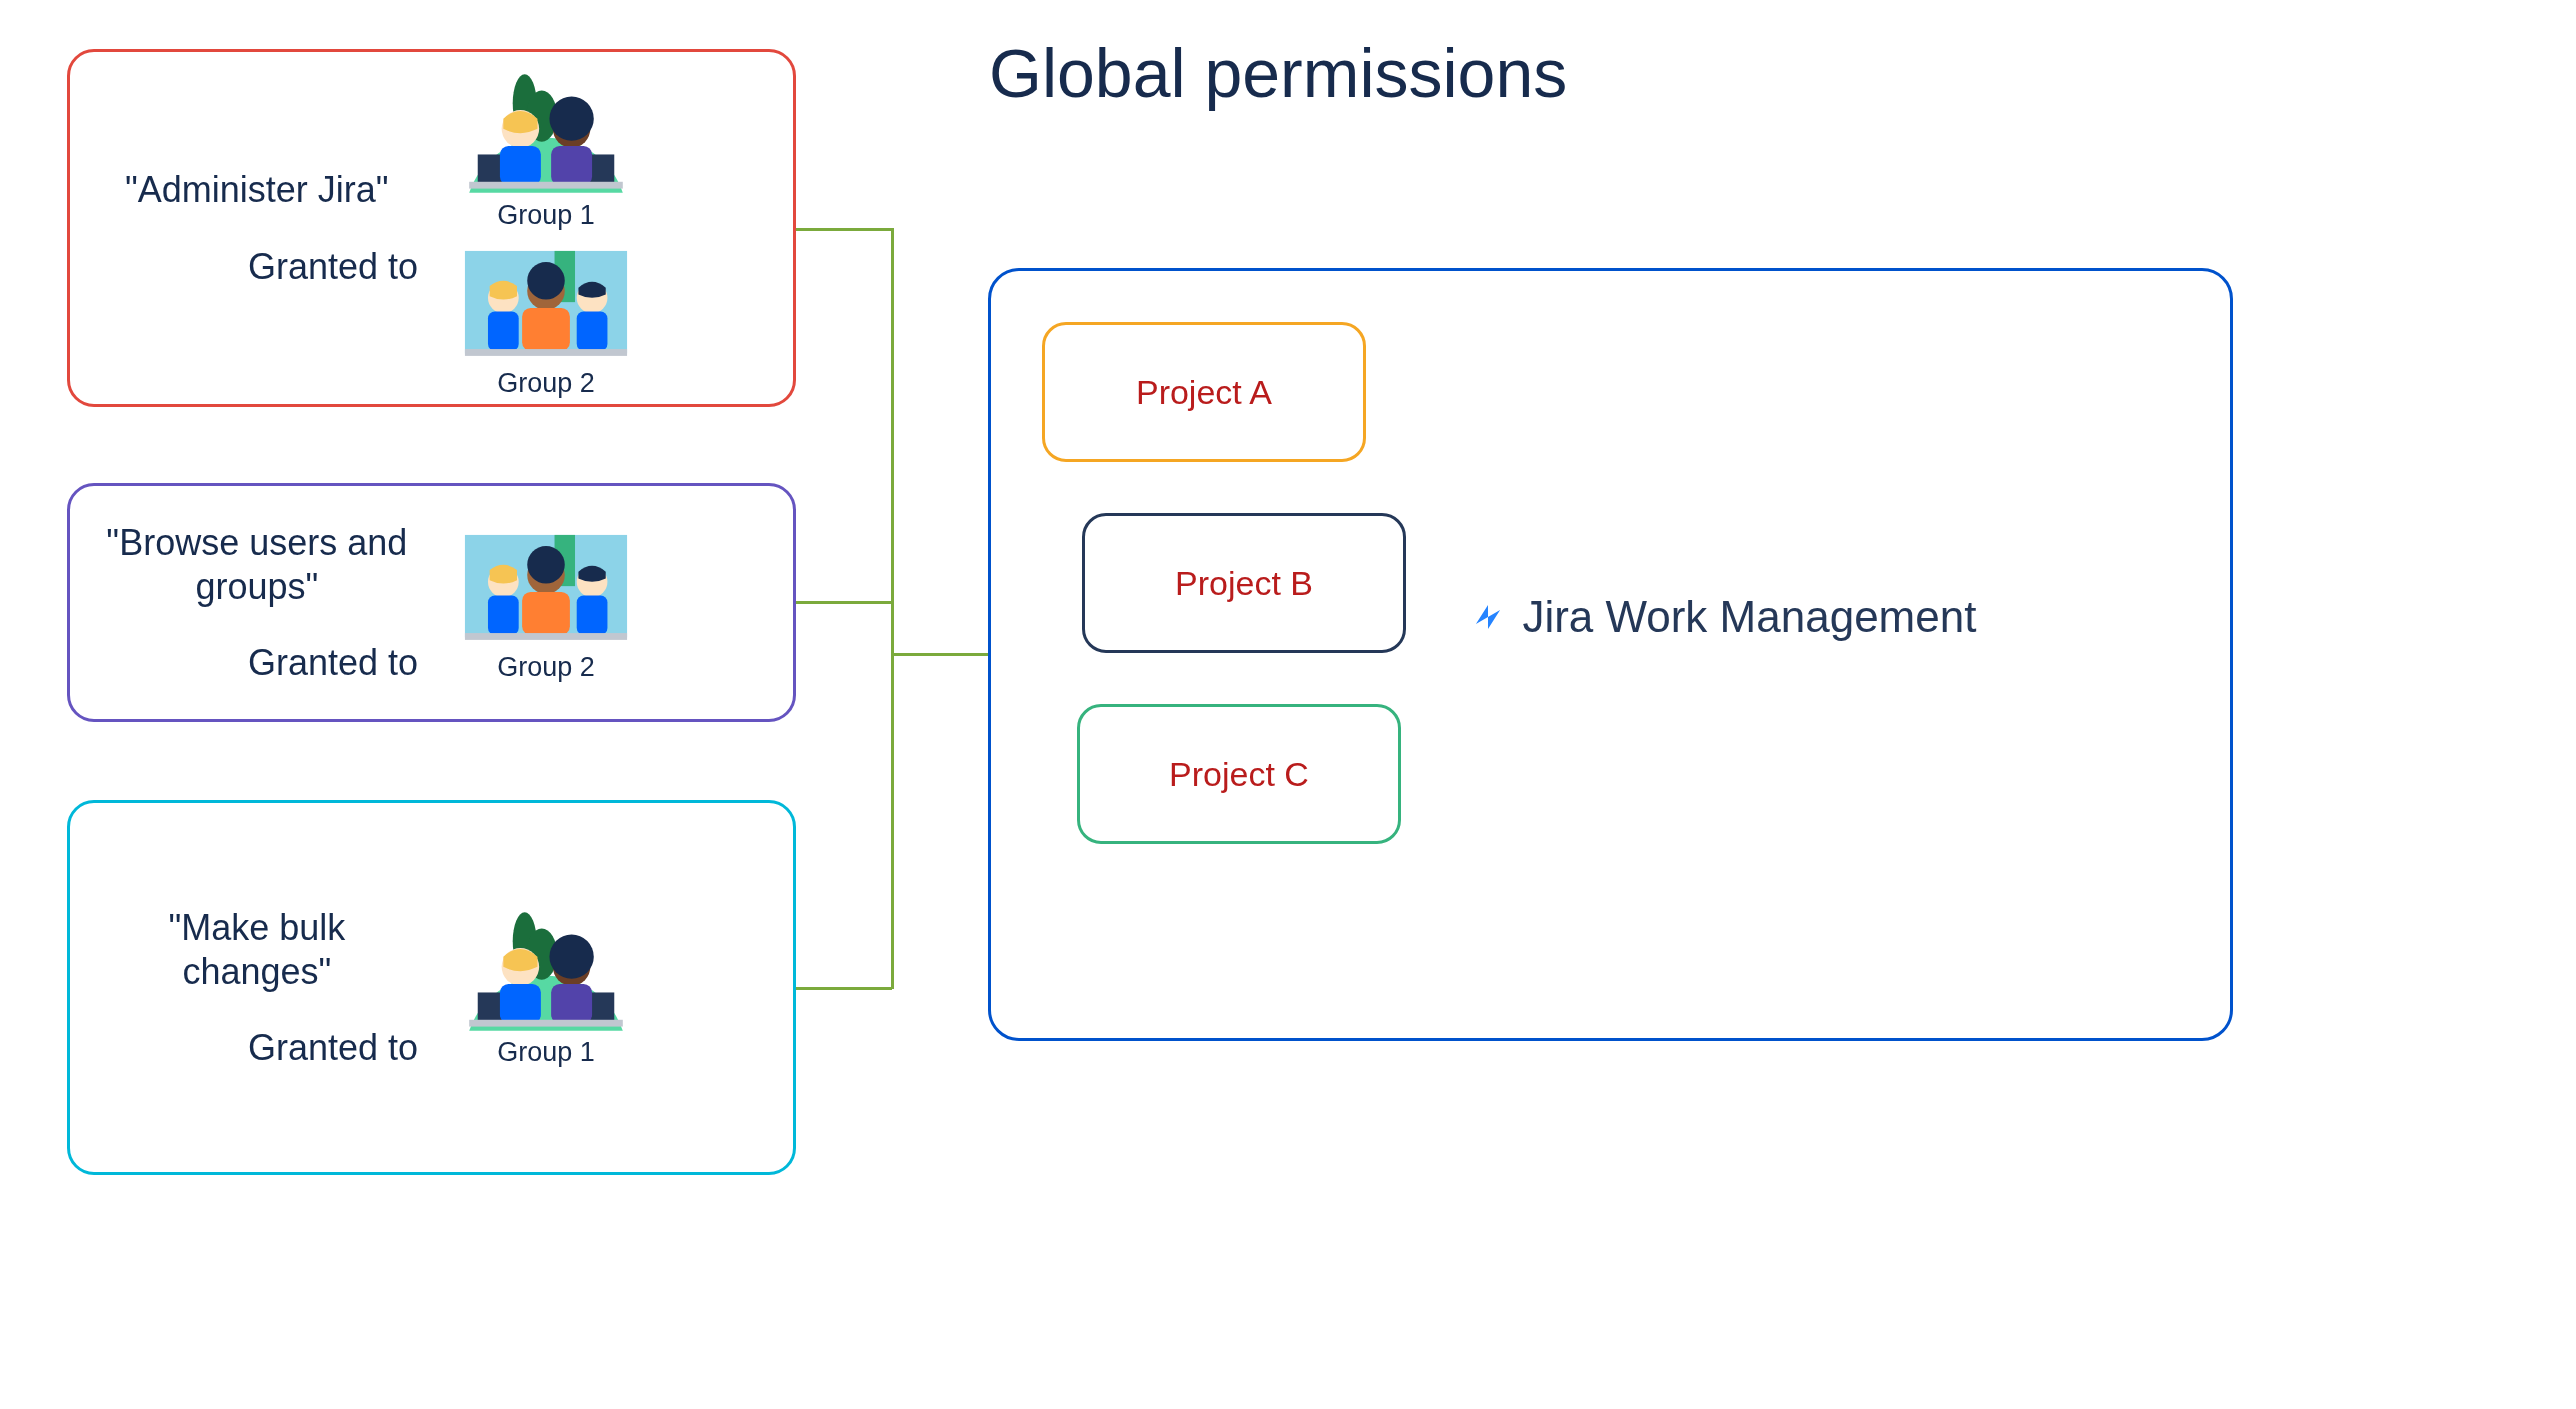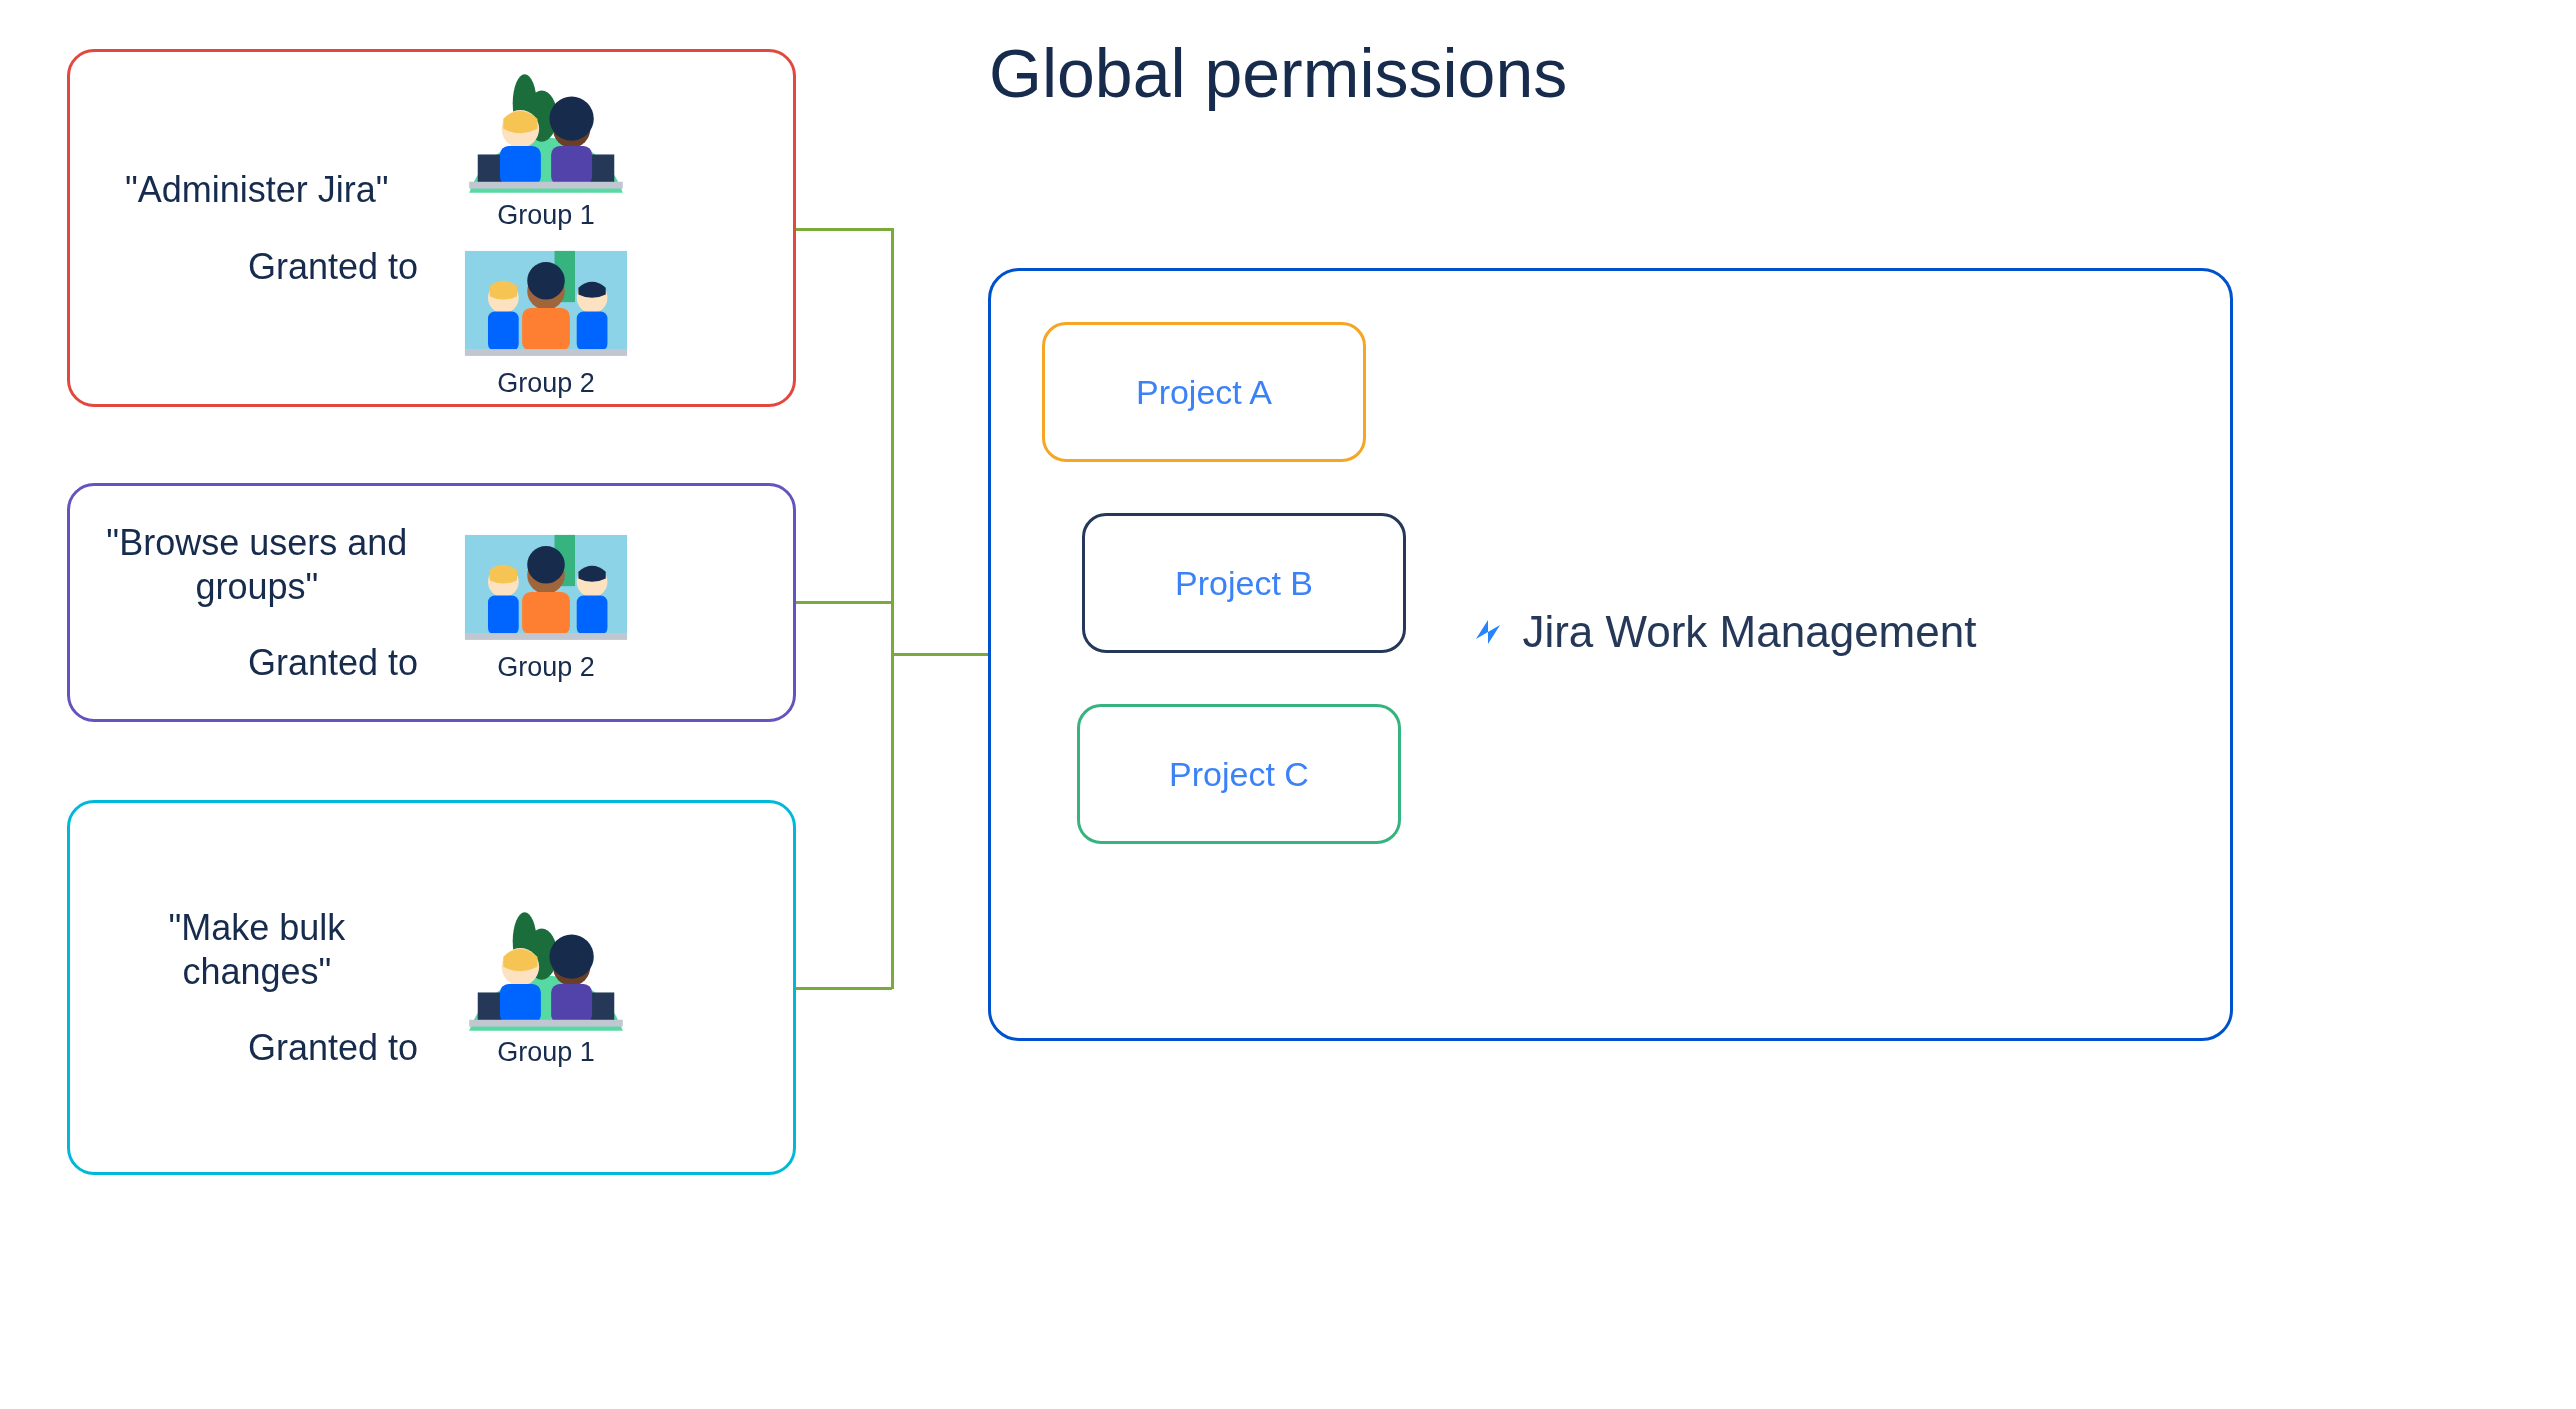--- a/index.html
+++ b/index.html
@@ -13,25 +13,25 @@
   .perm-text { flex: 0 0 48%; display: flex; flex-direction: column; justify-content: center; gap: 34px; }
   .perm-name { font-size: 36px; color: #172B4D; text-align: center; line-height: 1.2; }
   .perm-granted { font-size: 36px; color: #172B4D; text-align: right; }
   .perm-groups { flex: 1; display: flex; flex-direction: column; justify-content: space-around; align-items: flex-start; gap: 6.8px; }
   .group-block { display: flex; flex-direction: column; align-items: center; }
   .group-label { font-size: 27px; color: #172B4D; margin-top: 6.8px; }
   .group-art { width: 256px; height: 124px; position: relative; }
   .group-art svg { width: 100%; height: 100%; }
   .product-box { position: absolute; left: 988px; top: 268px; width: 1245px; height: 773px; border: 3.4px solid #0052CC; border-radius: 31px; }
   .projects { position: absolute; left: 51px; top: 51px; display: flex; flex-direction: column; gap: 51px; }
-  .project { width: 324px; height: 140px; border-radius: 24px; display: flex; align-items: center; justify-content: center; font-size: 34px; color: #3b82f6; }
+  .project { width: 324px; height: 140px; border-radius: 24px; display: flex; align-items: center; justify-content: center; font-size: 34px; color: #b91c1c; }
   .project.pa { border: 3.4px solid #F5A623; }
   .project.pb { border: 3.4px solid #253858; margin-left: 40px; }
   .project.pc { border: 3.4px solid #36B37E; margin-left: 35px; }
-  .product-label { position: absolute; left: 478px; top: 336px; display: flex; align-items: center; gap: 15.4px; }
+  .product-label { position: absolute; left: 478px; top: 321px; display: flex; align-items: center; gap: 15.4px; }
   .product-label-text { font-size: 44px; color: #253858; font-weight: 500; }
   .product-icon { width: 38px; height: 38px; }
   
   .line { position: absolute; background: #7BAA3C; }
   
   .l1a { left: 796px; top: 228px; width: 96px; height: 2.6px; }
   .l1b { left: 891px; top: 228px; width: 2.6px; height: 426px; }
   .l2a { left: 796px; top: 601px; width: 98px; height: 2.6px; }
   .l3a { left: 796px; top: 987px; width: 96px; height: 2.6px; }
   .l3b { left: 891px; top: 654px; width: 2.6px; height: 335px; }

